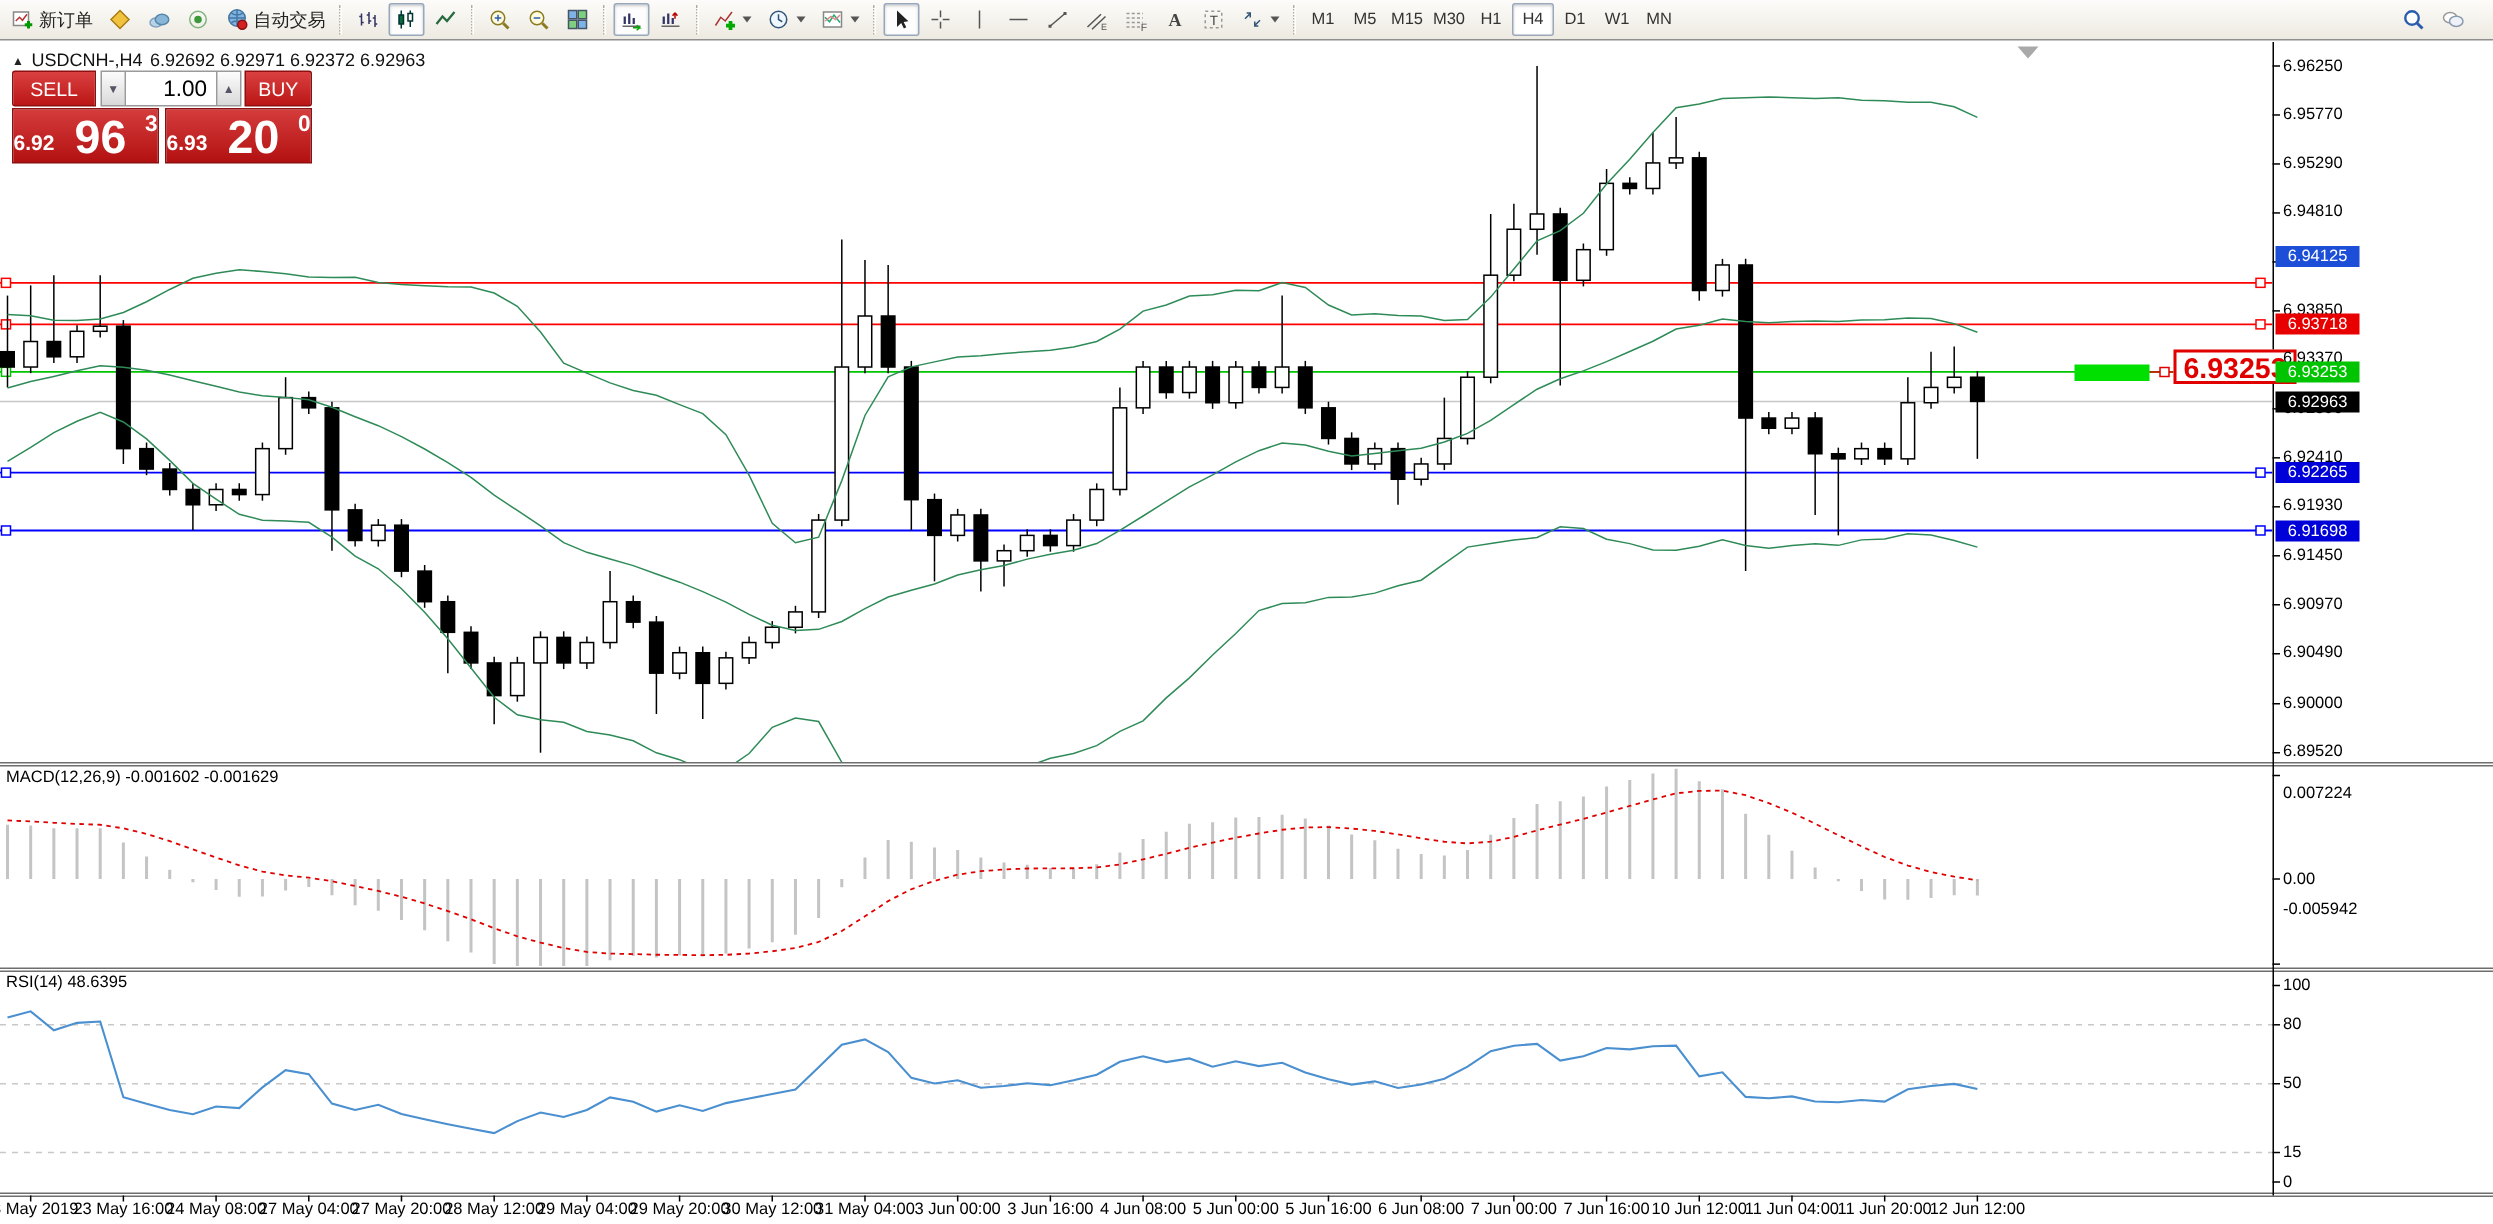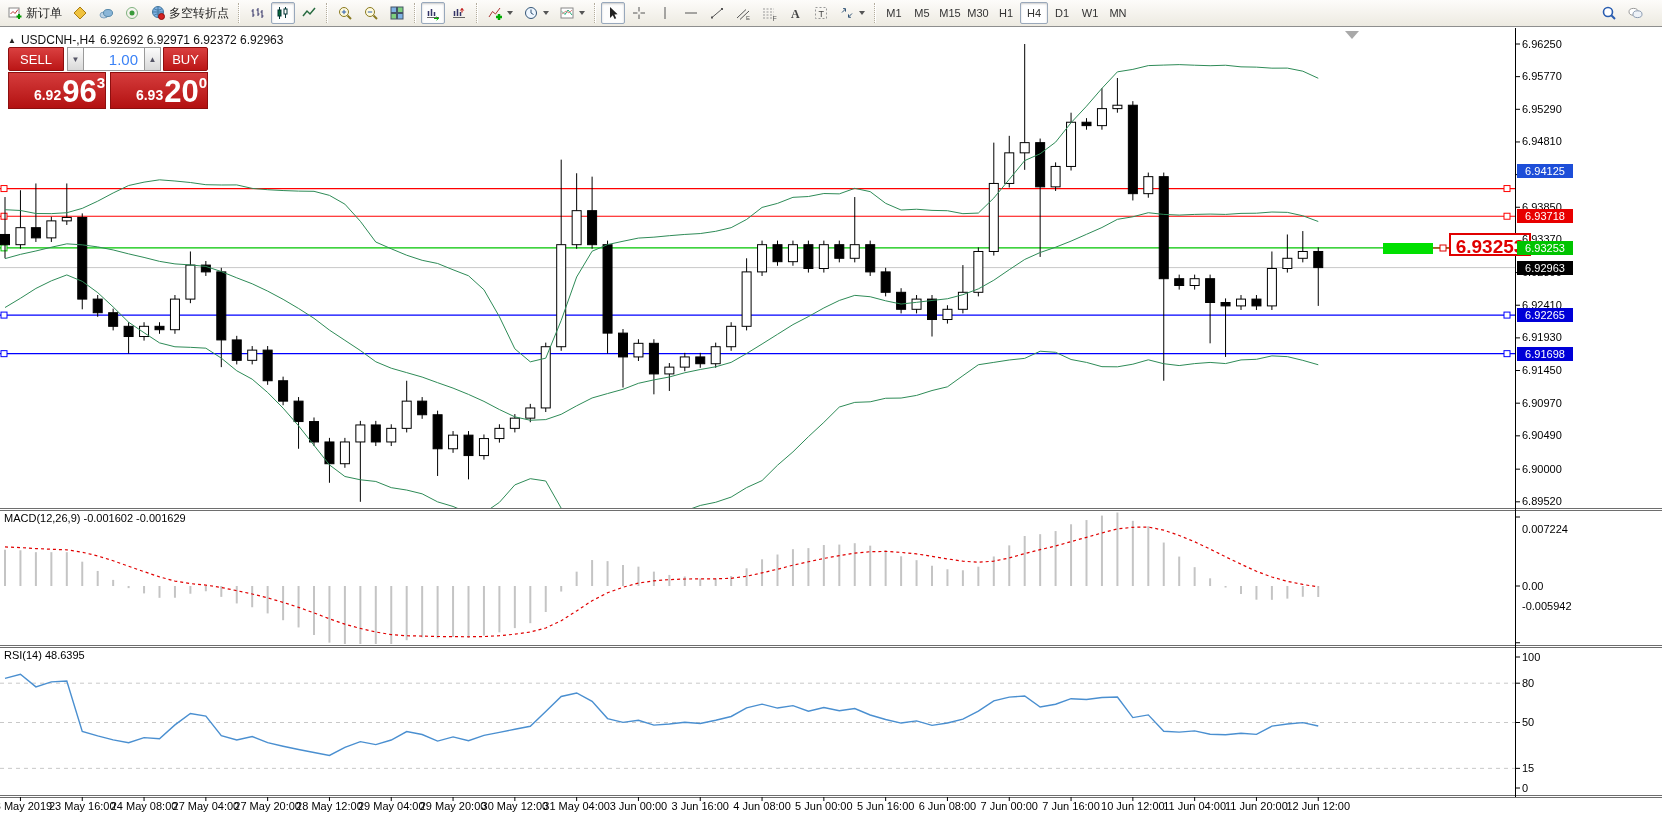--- a/index.html
+++ b/index.html
@@ -30,25 +30,25 @@
   
   #trade-panel{left:8px;top:47px;width:200px;}
   #tp-row1{display:flex;height:24px;}
   .tp-btn{background:linear-gradient(#da4040,#bb1616);color:#fff;font-size:13px;
     display:flex;align-items:center;justify-content:center;border:1px solid #8d0f0f;box-sizing:border-box;}
   #sell-btn{width:56px;border-radius:2px 0 0 2px;}
   #buy-btn{width:46px;margin-left:2px;border-radius:0 2px 2px 0;flex:1;}
   .spin{width:17px;background:linear-gradient(#fcfcfc,#d9d9d9);border:1px solid #9a9a9a;
     color:#556;font-size:8px;display:flex;align-items:center;justify-content:center;box-sizing:border-box;}
   #vol-input{width:60px;border:1px solid #9a9a9a;border-left:none;border-right:none;
-    font-size:15px;color:#3b82f6;text-align:right;padding:0 6px;box-sizing:border-box;
+    font-size:15px;color:#000000;text-align:right;padding:0 6px;box-sizing:border-box;
     font-family:"Liberation Sans",sans-serif;}
   #tp-row2{display:flex;margin-top:1px;height:37px;}
   .tp-quote{width:98px;background:linear-gradient(#d53c3c,#b31111);color:#fff;
-    display:flex;align-items:flex-end;justify-content:flex-end;padding-bottom:3px;box-sizing:border-box;
+    display:flex;align-items:flex-end;justify-content:space-between;padding-bottom:3px;box-sizing:border-box;
     border:1px solid #8d0f0f;}
   .tp-quote .sm{font-size:14px;font-weight:bold;margin:0 1px 2px 0;}
   .tp-quote .big{font-size:31px;font-weight:bold;line-height:26px;}
   .tp-quote .sup{font-size:15px;font-weight:bold;align-self:flex-start;margin-top:1px;}
   #sell-quote{margin-right:4px;}
   
   .axis-label{position:absolute;left:1522px;font-size:11px;color:#000;line-height:13px;}
   .badge{position:absolute;left:1517px;width:56px;height:14px;font-size:11px;color:#fff;
     text-align:center;line-height:14px;}
   .ind-tick{position:absolute;left:1522px;font-size:11px;color:#000;line-height:13px;}
@@ -101,21 +101,21 @@
         </span>
       </div>
       <div class="tb-btn">
         <span class="icon">
           <svg viewBox="0 0 16 16">
             <circle cx="8" cy="7" r="5.5" fill="#7fb2e5" stroke="#44789f"></circle>
             <path d="M2.5 7h11M8 1.5v11M4 3.5c2 2 6 2 8 0M4 10.5c2-2 6-2 8 0" stroke="#44789f" fill="none"></path>
             <circle cx="11.5" cy="11.5" r="3" fill="#d42222" stroke="#8d0f0f"></circle>
           </svg>
         </span>
-        <span class="lbl">多空转折点</span>
+        <span class="lbl">自动交易</span>
       </div>
       <div class="tb-sep"></div>
       <div class="tb-btn">
         <span class="icon">
           <svg viewBox="0 0 16 16">
             <path d="M4 4v8M2.5 6h1.5M4 10h1.5M9 3v8M7.5 5h1.5M9 9h1.5M13 5v8M11.5 7h1.5M13 11h1.5" stroke="#336" fill="none"></path>
           </svg>
         </span>
       </div>
       <div class="tb-btn active">

